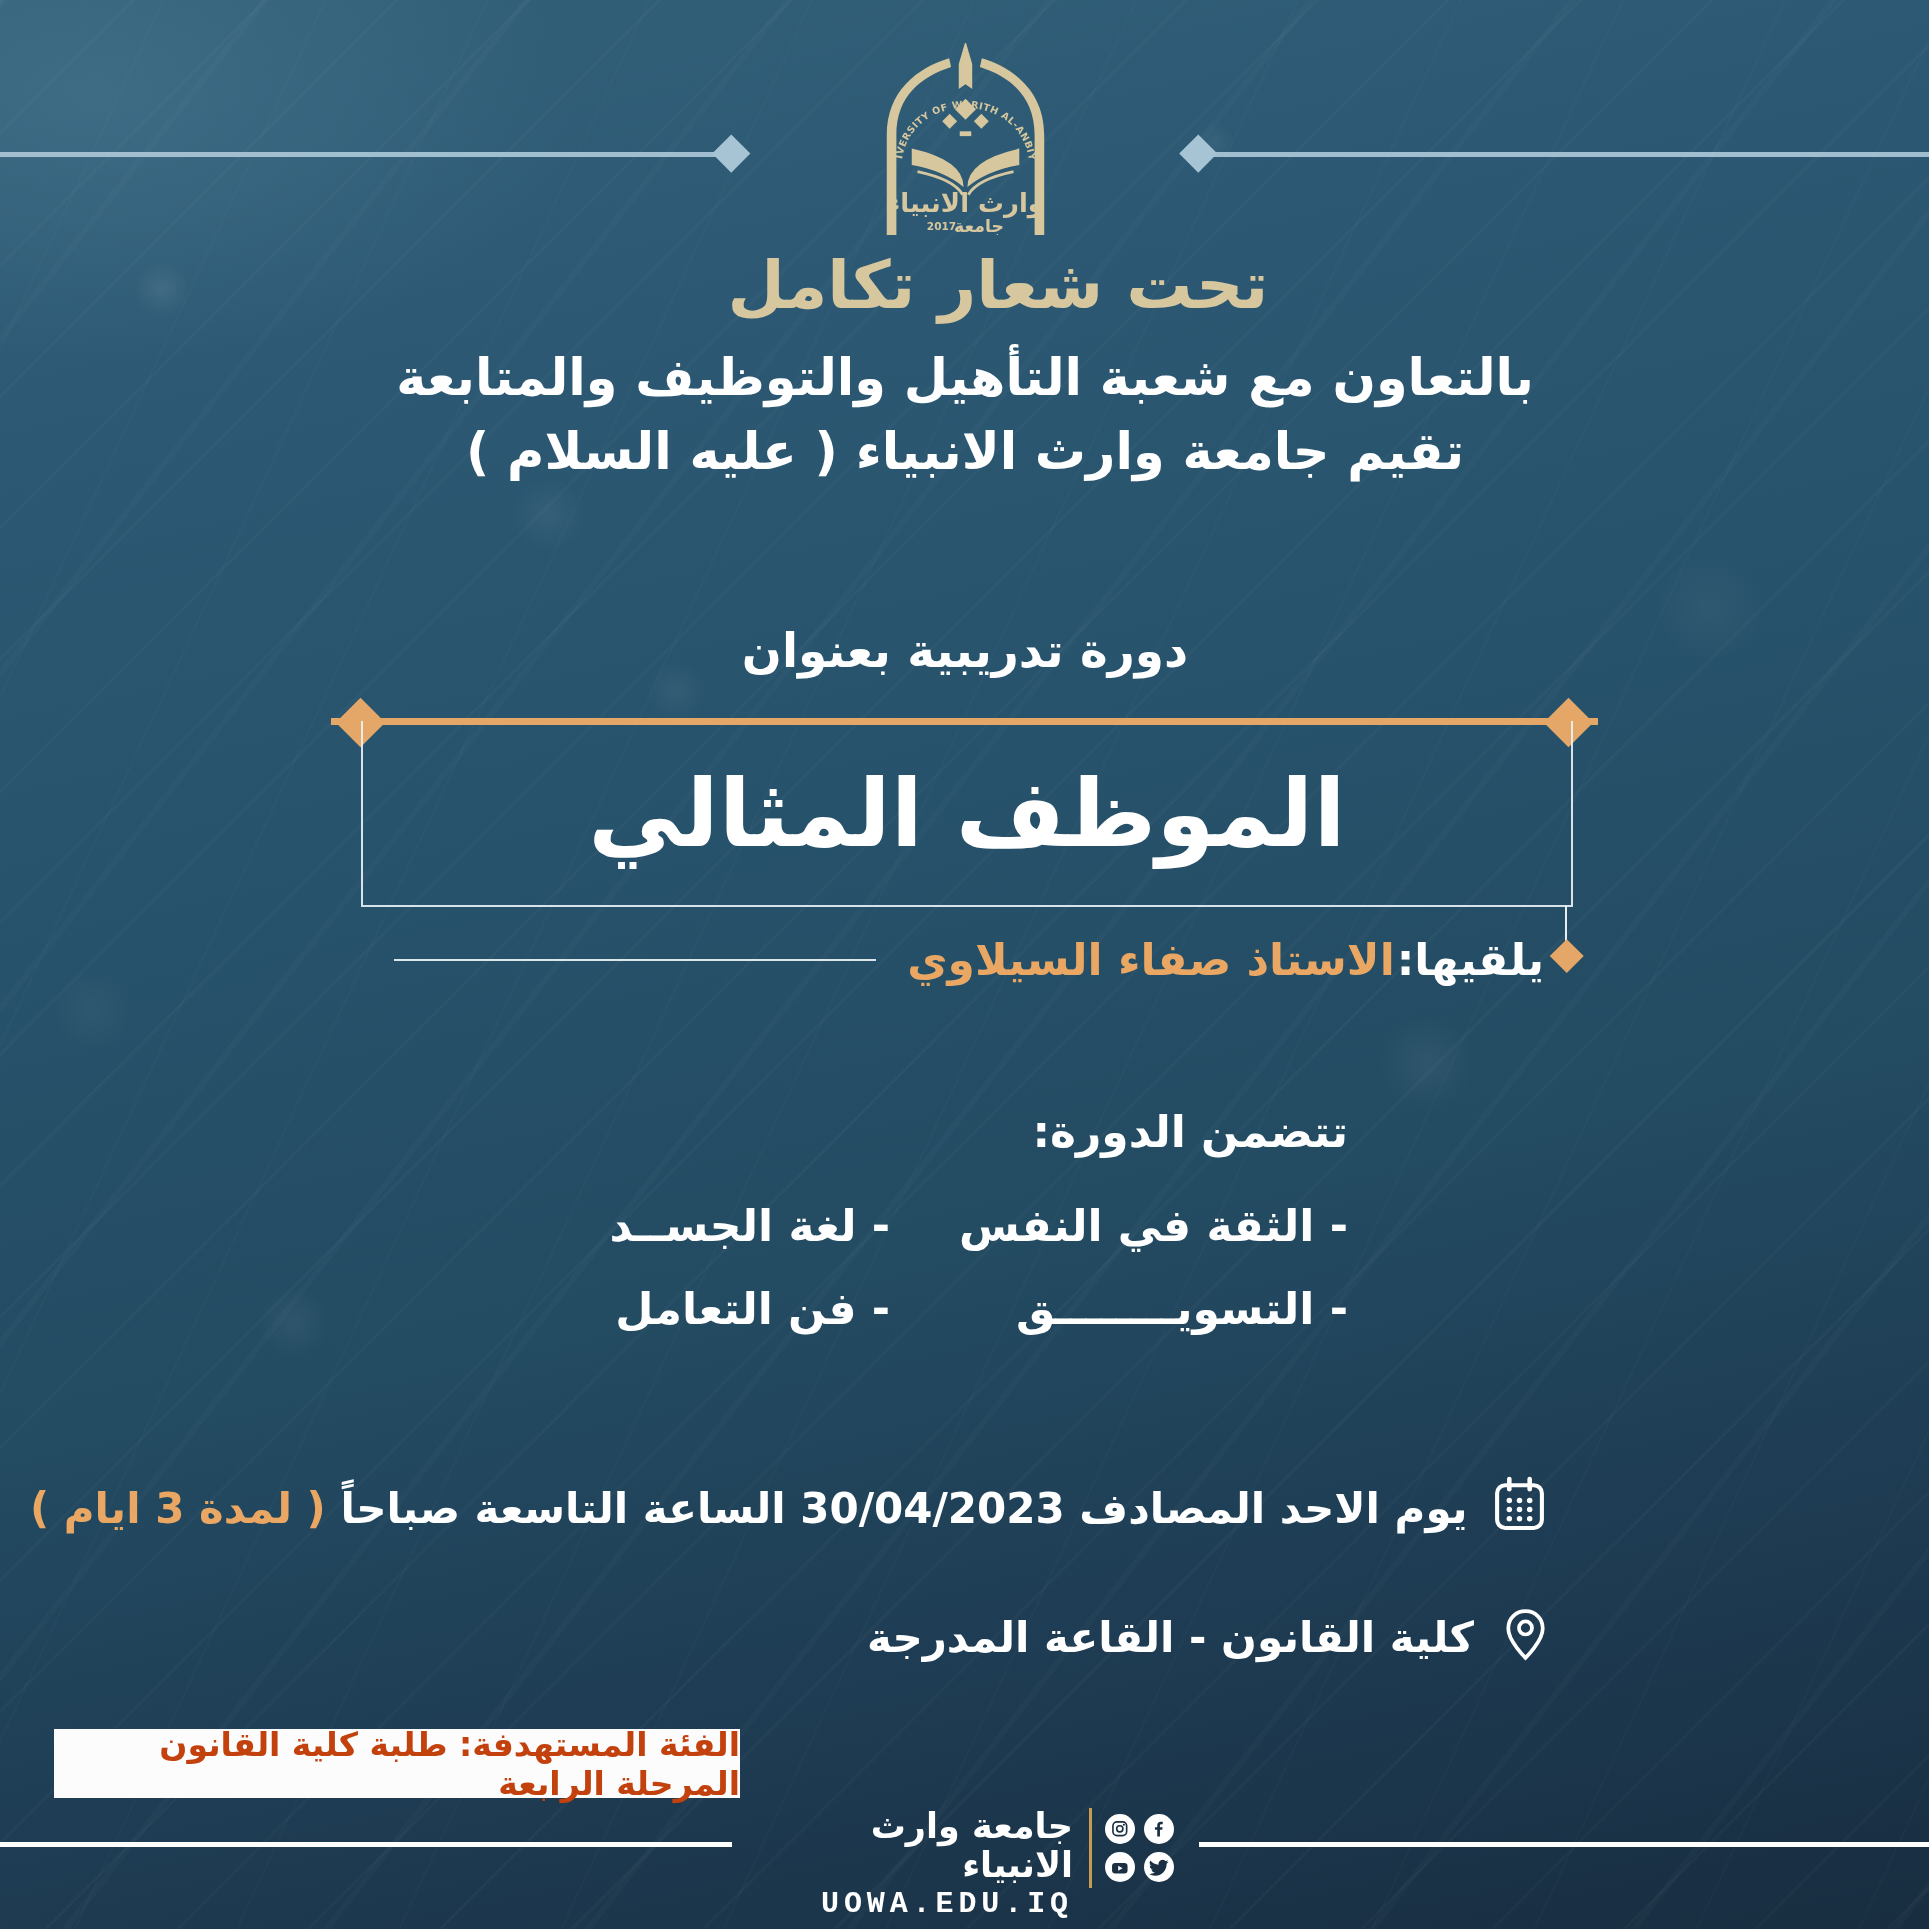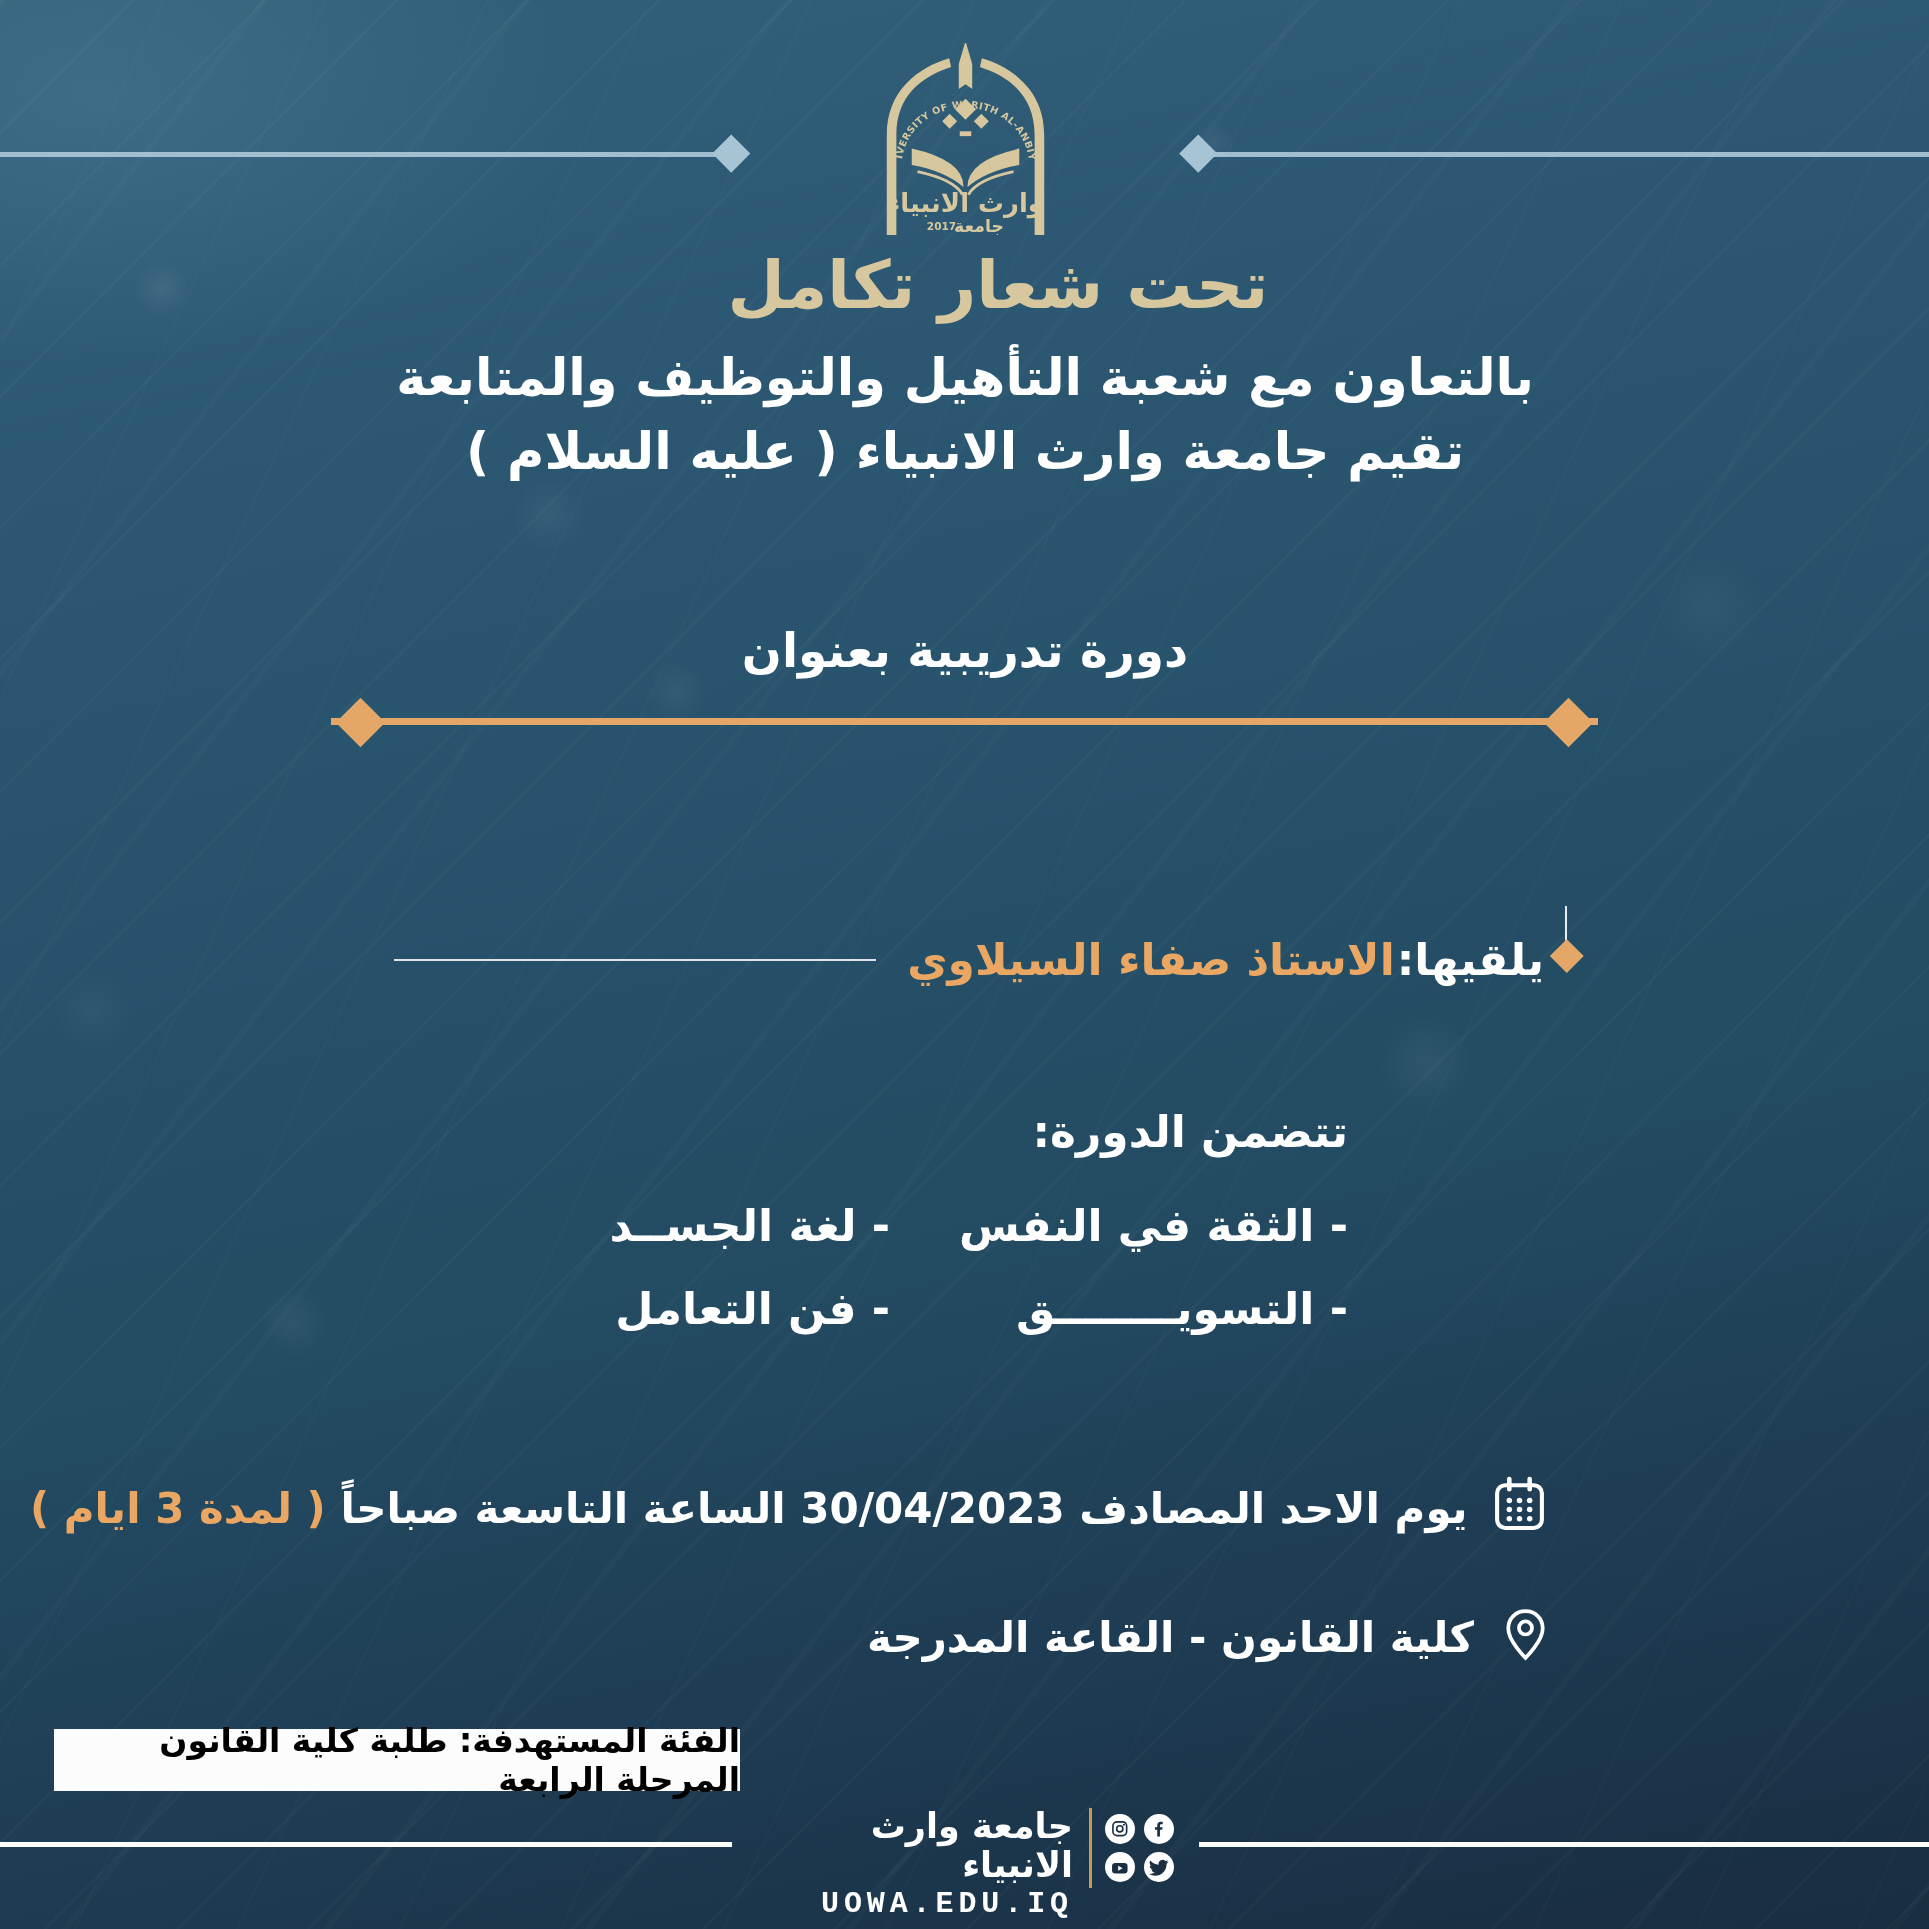--- a/index.html
+++ b/index.html
@@ -58,23 +58,23 @@
     position:absolute;right:582px;top:1194px;width:753px;direction:rtl;
     display:grid;grid-template-columns:1fr 1fr;column-gap:69px;row-gap:19.6px;
     color:#fff;font-weight:bold;font-size:44px;line-height:63px;
   }
   .topics span{white-space:nowrap;text-align:right;}
   .info-row{position:absolute;right:384px;display:flex;direction:rtl;align-items:flex-end;color:#fff;font-weight:bold;font-size:42px;}
   .date-row{top:1476px;gap:25.5px;}
   .loc-row{top:1565px;gap:31px;margin-top:42px;}
   .info-text{direction:rtl;white-space:nowrap;}
   .target-box{
-    position:absolute;left:54px;top:1729px;width:686px;height:62px;background:#fcfcfc;
+    position:absolute;left:54px;top:1729px;width:686px;height:69px;background:#fcfcfc;
     display:flex;align-items:center;justify-content:center;direction:rtl;
-    color:#000000;font-weight:bold;font-size:33px;
+    color:#c2410c;font-weight:bold;font-size:33px;
   }
   .footer-line{position:absolute;top:1842px;height:4.9px;background:#ffffff;}
   .fl-left{left:0;width:732px;}
   .fl-right{left:1199px;width:731px;}
   .footer-block{position:absolute;left:784px;top:1805px;width:390px;height:86px;display:flex;align-items:stretch;}
   .f-text{flex:1;display:flex;flex-direction:column;justify-content:space-between;padding:2px 0;}
   .f-org{direction:rtl;text-align:right;color:#fff;font-weight:bold;font-size:35px;line-height:39px;}
   .f-site{text-align:right;color:#fff;font-weight:bold;font-size:30px;line-height:39px;letter-spacing:4.9px;font-family:Liberation Mono, monospace;}
   .f-divider{width:2.9px;background:#c69c53;margin:2.9px 0 2.9px 15.7px;}
   .f-icons{display:grid;grid-template-columns:30px 30px;grid-auto-rows:30px;gap:8.8px;align-self:center;margin-left:13.7px;}
@@ -119,20 +119,23 @@
   <div class="center-text slogan tan">تحت شعار تكامل</div>
   <div class="center-text org-lines">
     <div>بالتعاون مع شعبة التأهيل والتوظيف والمتابعة</div>
     <div>تقيم جامعة وارث الانبياء ( عليه السلام )</div>
   </div>
 
   <div class="center-text intro">دورة تدريبية بعنوان</div>
   <div class="gold-rule"></div>
   <div class="diamond d-gold" style="left:343px;top:705px;width:35px;height:35px;"></div>
   <div class="diamond d-gold" style="left:1551px;top:705px;width:35px;height:35px;"></div>
+  <div class="title-box">
+    <div class="course-title">الموظف المثالي</div>
+  </div>
   <div class="ext-line"></div>
   <div class="diamond d-gold lect-bullet"></div>
 
   <div class="lecturer-row">
     <span>يلقيها:</span>
     <span class="gold" style="margin-right:2px;">الاستاذ صفاء السيلاوي</span>
     <div class="lect-underline"></div>
   </div>
 
   <div class="contents-label">تتضمن الدورة:</div>

